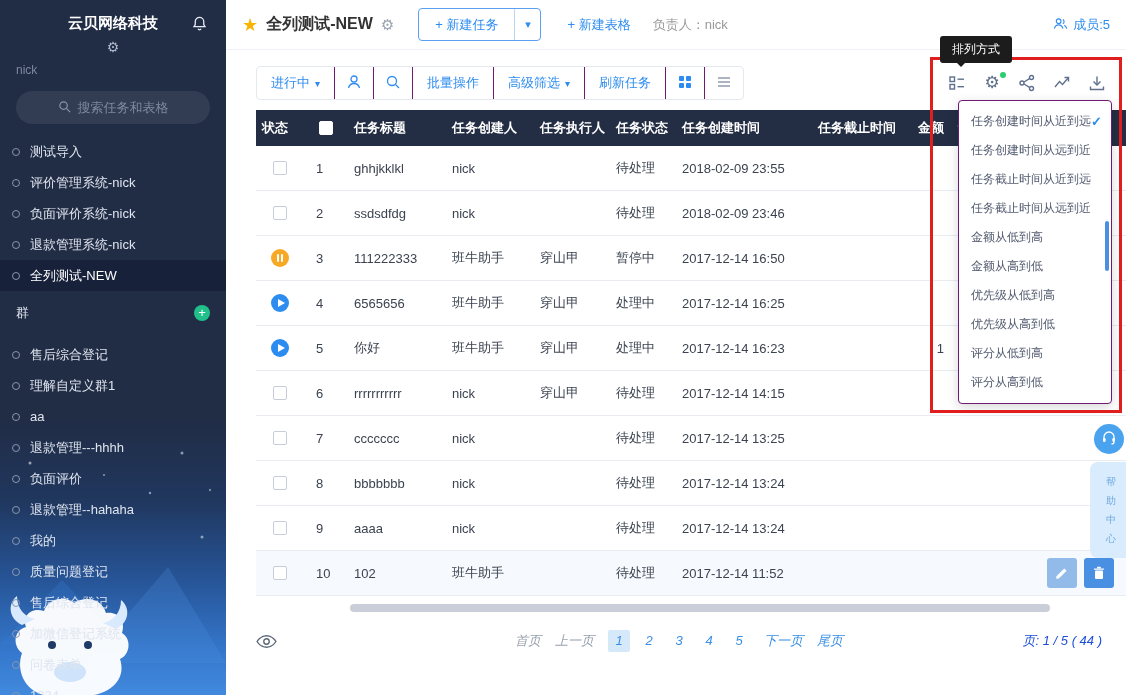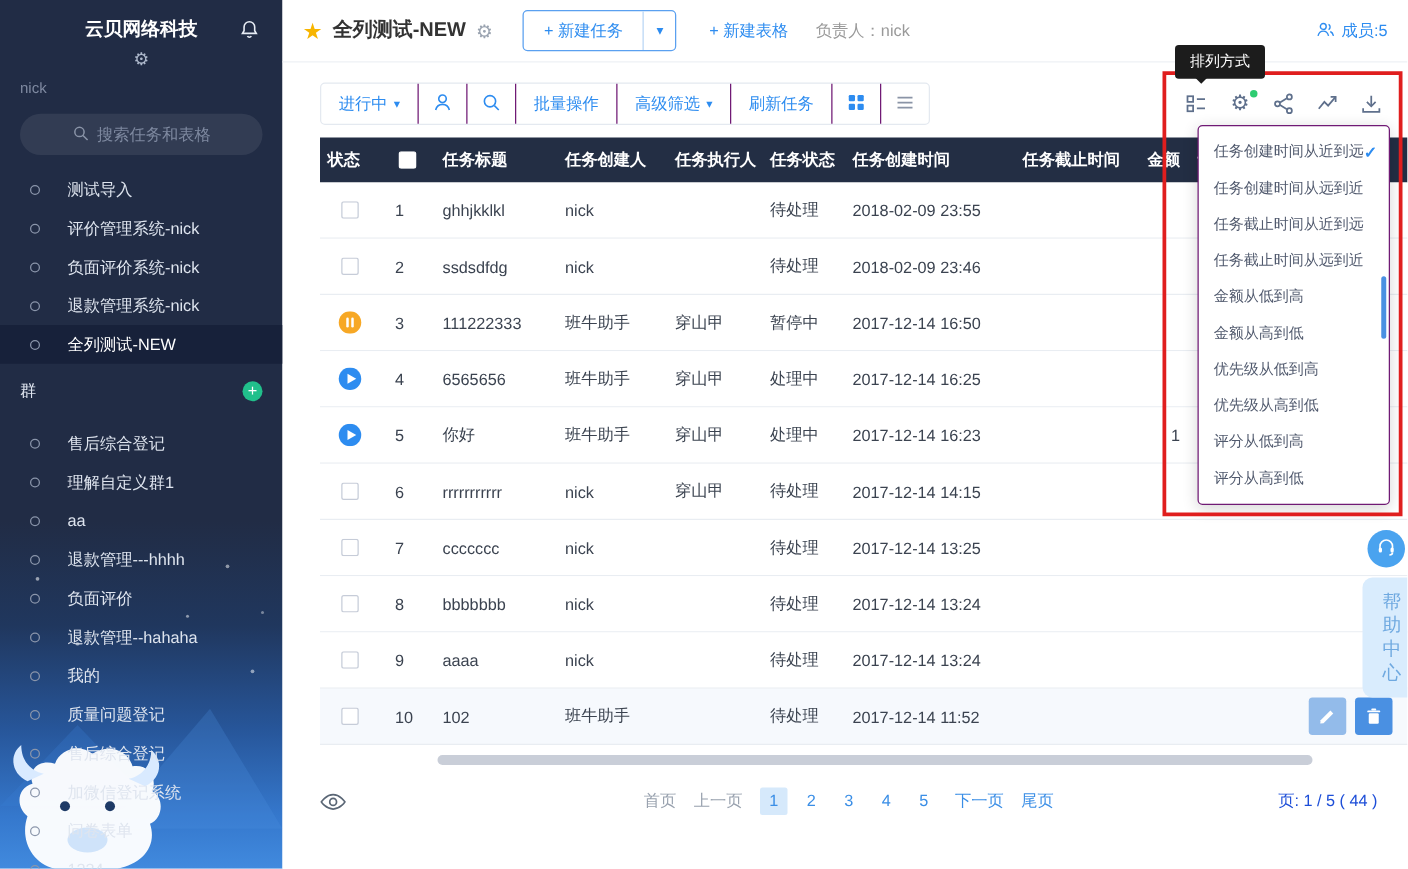--- a/index.html
+++ b/index.html
@@ -13,21 +13,21 @@
   .sb-art { position:absolute; left:0; bottom:0; width:226px; height:260px; z-index:1; pointer-events:none; }
   .sb-head { position:relative; padding:14px 16px 0; z-index:2; display:flex; align-items:center; gap:6px;flex-direction:column; }
   .company { font-size:15px; font-weight:bold; color:#fff; }
   .sb-gear { font-size:14px; color:#aeb9cc; cursor:pointer; }
   .bell { position:absolute; right:18px; top:15px; cursor:pointer; }
   .sb-user { position:relative; z-index:2; padding:8px 16px 0; font-size:12px; color:#7e89a0; }
   .sb-search { position:relative; z-index:2; margin:14px 16px 0; height:33px; border-radius:17px;
     background:rgba(255,255,255,.08); color:#7e89a0; font-size:13px; display:flex; align-items:center;
     justify-content:center; gap:7px; cursor:text; }
   .sb-list { position:relative; z-index:2; margin-top:12px; }
-  .sb-item { height:31px; display:flex; align-items:center; gap:22px; padding:0 24px; font-size:13px;
+  .sb-item { height:31px; display:flex; align-items:center; gap:10px; padding:0 12px; font-size:13px;
     color:#dfe5ef; cursor:pointer; white-space:nowrap; }
   .sb-item .dot { flex:0 0 auto; width:8px; height:8px; border:1px solid #8b96ab; border-radius:50%; }
   .sb-item.active { background:#17213a; color:#fff; }
   .sb-section { position:relative; z-index:2; display:flex; align-items:center; justify-content:space-between;
     padding:13px 16px 5px; font-size:13px; color:#dfe5ef; }
   .plus { width:16px; height:16px; border-radius:50%; background:#21c08b; color:#fff; font-size:13px;
     line-height:15px; text-align:center; cursor:pointer; }
 
   
   .main { position:absolute; left:226px; top:0; width:900px; height:695px; background:#fff; }
@@ -76,35 +76,35 @@
   .playic { background:#2d8cf0; }
   .ptri { width:0; height:0; border-left:7px solid #fff; border-top:4.5px solid transparent; border-bottom:4.5px solid transparent; margin-left:3px; }
   .row-actions { position:absolute; right:12px; top:7px; display:flex; gap:7px; }
   .act { width:30px; height:30px; border:none; border-radius:3px; display:flex; align-items:center; justify-content:center; cursor:pointer; }
   .act.edit { background:#93bbea; }
   .act.del { background:#4a90e2; }
 
   .hscroll { position:absolute; left:124px; top:604px; width:700px; height:8px; border-radius:4px; background:#c9ced8; z-index:2; cursor:grab; }
 
   
-  .footer { position:absolute; left:30px; right:24px; top:626px; height:30px; display:flex; align-items:center; z-index:1; }
+  .footer { position:absolute; left:30px; right:24px; top:626px; height:30px; display:flex; align-items:center; z-index:1;font-style:italic; }
   .eye { display:flex; align-items:center; cursor:pointer; }
   .pagination { position:absolute; left:0; right:0; display:flex; justify-content:center; align-items:center; gap:14px; font-size:13px; }
   .pg-muted { color:#98a1ae; cursor:pointer; }
   .pg-link { color:#3a8ee6; cursor:pointer; }
   .pg-pages { display:flex; gap:8px; }
   .pnum { color:#3a8ee6; min-width:22px; height:22px; line-height:22px; text-align:center; border-radius:2px; cursor:pointer; }
   .pnum.active { background:#d6e9fb; }
   .pageinfo { margin-left:auto; font-size:13px; color:#1d4ed8; }
 
   
   .help-bubble { position:absolute; right:2px; top:424px; width:30px; height:30px; border-radius:50%;
     background:#4aa3ef; display:flex; align-items:center; justify-content:center; z-index:5; cursor:pointer; }
   .help-tab { position:absolute; right:0; top:462px; width:36px; background:#d9ecfd; border-radius:8px 0 0 8px;
-    color:#6fa9e0; font-size:15px; line-height:19px; padding:10px 16px; text-align:center; word-break:break-all; z-index:5; cursor:pointer; }
+    color:#6fa9e0; font-size:10px; line-height:19px; padding:10px 16px; text-align:center; word-break:break-all; z-index:5; cursor:pointer; }
 
   
   .sort-menu { position:absolute; left:732px; top:100px; width:154px; background:#fff; border:1px solid #701a75;
     border-radius:4px; box-shadow:0 3px 12px rgba(0,0,0,.16); padding:6px 0; z-index:30; }
   .menu-item { height:29px; display:flex; align-items:center; justify-content:space-between;
     padding:0 10px 0 12px; font-size:12px; color:#515a6e; cursor:pointer; white-space:nowrap; }
   .m-chk { color:#2d8cf0; font-weight:bold; font-size:13px; }
   .menu-scroll { position:absolute; right:2px; top:120px; width:4px; height:50px; background:#4a90e2; border-radius:2px; cursor:grab; }
 
   .annotation { position:absolute; left:704px; top:57px; width:192px; height:356px; border:3px solid #e01e1e;

